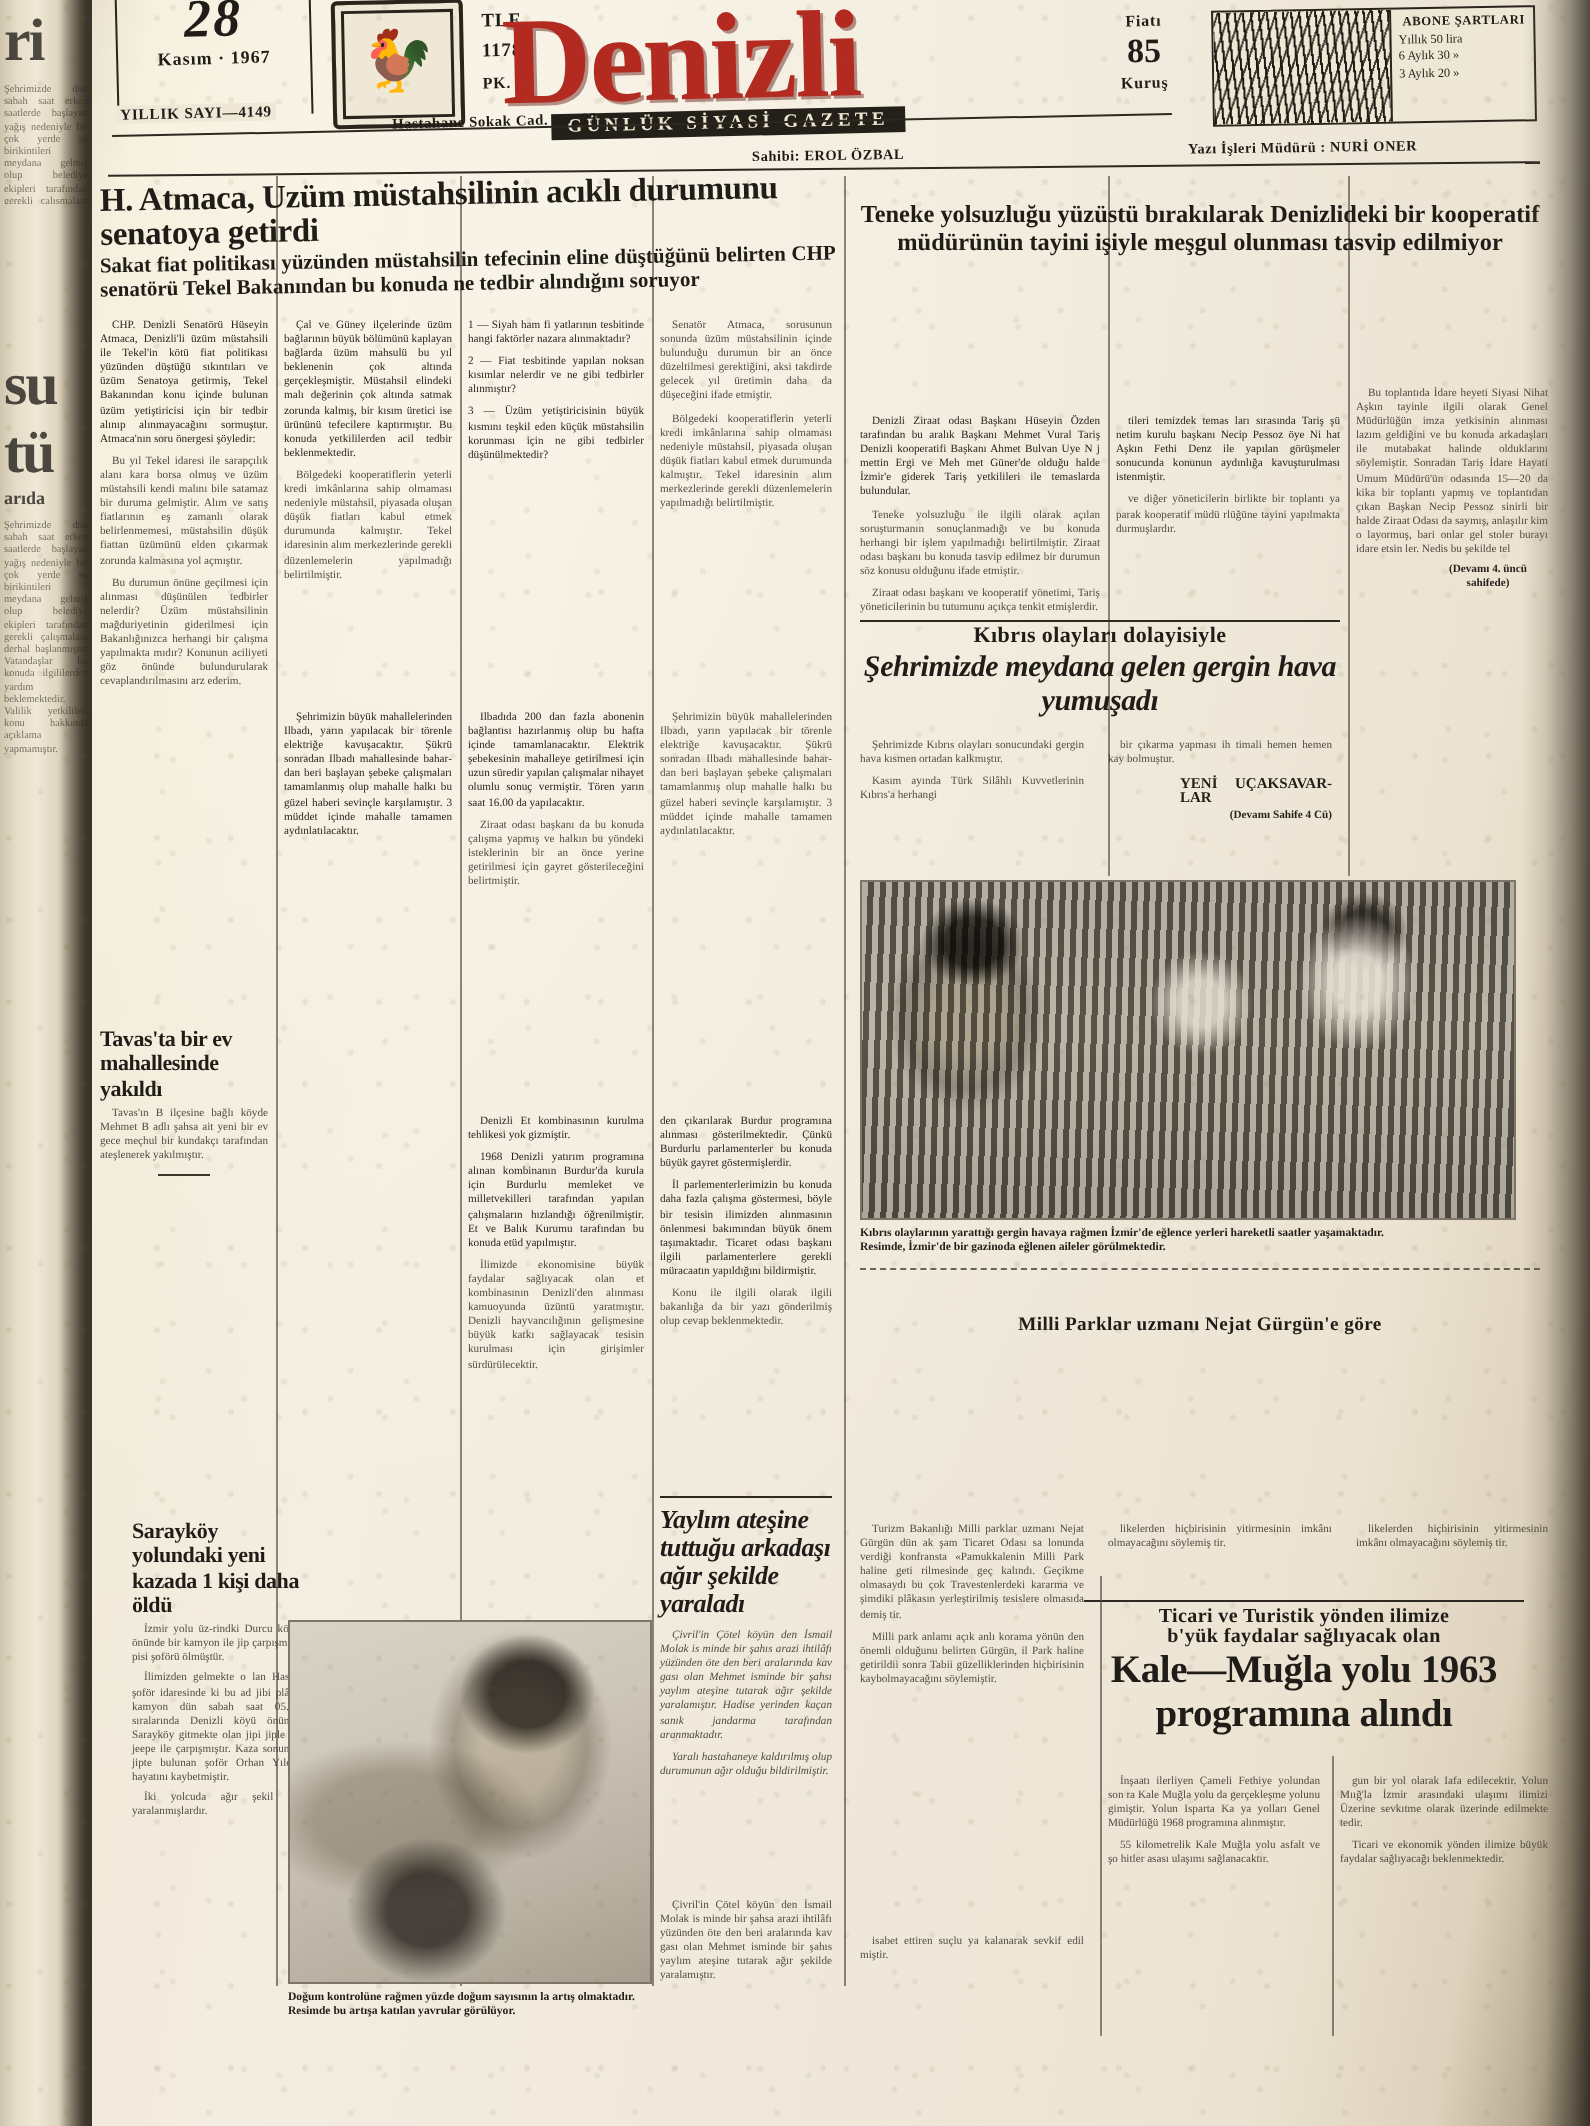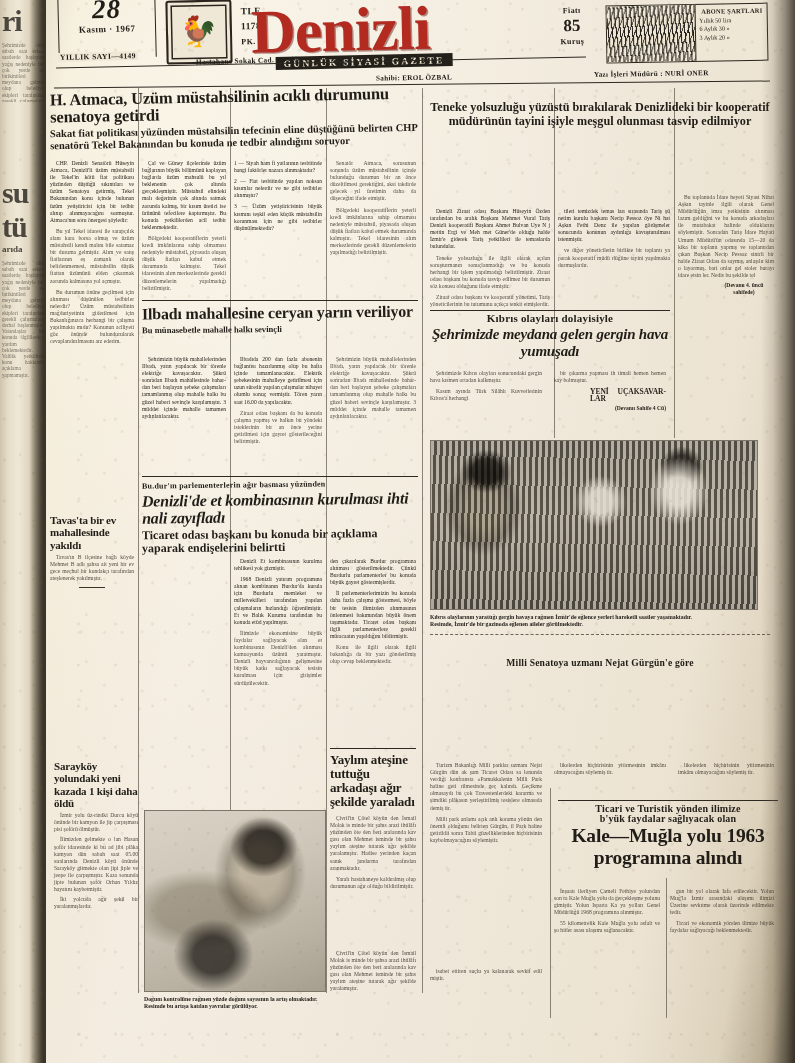--- a/index.html
+++ b/index.html
@@ -258,66 +258,55 @@
       <div style="position:absolute;left:188px;top:72px;width:88px;">
         <p class="body" style="margin:0">1 — Siyah ham fi yatlarının tesbitinde hangi faktörler nazara alınmaktadır?</p>
         <p class="body" style="margin:4px 0 0">2 — Fiat tesbitinde yapılan noksan kısımlar nelerdir ve ne gibi tedbirler alınmıştır?</p>
         <p class="body" style="margin:4px 0 0">3 — Üzüm yetiştiri­cisinin büyük kısmını teşkil eden küçük müstahsilin korunması için ne gibi tedbirler düşünülmektedir?</p>
       </div>
       <div style="position:absolute;left:284px;top:72px;width:86px;">
         <p class="body ind blur" style="margin:0">Senatör Atmaca, sorusunun sonunda üzüm müstahsilinin içinde bulunduğu durumun bir an önce düzeltilmesi gerektiğini, aksi takdirde gelecek yıl üretimin daha da düşeceğini ifade etmiştir.</p>
         <p class="body ind blur" style="margin:4px 0 0">Bölgedeki kooperatiflerin yeterli kredi imkânlarına sahip olmaması nedeniyle müstahsil, piyasada oluşan düşük fiatları kabul etmek durumunda kalmıştır. Tekel idaresinin alım merkezlerinde gerekli düzenlemelerin yapılmadığı belirtilmiştir.</p>
       </div>
 
-      <div style="position:absolute;left:96px;top:212px;width:276px;">
-        <div style="border-top:1.2px solid #2d2820;margin-bottom:4px"></div>
-        <h2 class="hd hd-lg" style="transform:rotate(-.6deg)">Ilbadı mahallesine ceryan yarın veriliyor</h2>
-        <div class="deck" style="margin-top:2px;transform:rotate(-.5deg)">Bu münasebetle mahalle halkı sevinçli</div>
-      </div>
       <div style="position:absolute;left:96px;top:268px;width:84px;">
         <p class="body ind" style="margin:0">Şehrimizin büyük mahallelerinden Ilbadı, yarın yapılacak bir törenle elek­triğe kavuşacaktır. Şükrü sonradan Ilbadı mahallesinde bahar­dan beri başlayan şebeke çalışmaları tamamlanmış olup mahalle halkı bu güzel haberi sevinçle karşılamıştır. 3 müddet içinde mahalle tamamen aydınlatılacaktır.</p>
       </div>
       <div style="position:absolute;left:188px;top:268px;width:88px;">
         <p class="body ind" style="margin:0">Ilbadıda 200 dan fazla abonenin bağlantısı hazırlanmış olup bu hafta içinde tamamlanacaktır. Elektrik şebekesinin mahalleye getirilmesi için uzun süredir yapılan çalışmalar nihayet olumlu sonuç vermiştir. Tören yarın saat 16.00 da yapılacaktır.</p>
         <p class="body ind blur" style="margin:4px 0 0">Ziraat odası başkanı da bu konuda çalışma yapmış ve halkın bu yöndeki isteklerinin bir an önce yerine getirilmesi için gayret gösterileceğini belirtmiştir.</p>
       </div>
       <div style="position:absolute;left:284px;top:268px;width:86px;">
         <p class="body ind blur" style="margin:0">Şehrimizin büyük mahallelerinden Ilbadı, yarın yapılacak bir törenle elek­triğe kavuşacaktır. Şükrü sonradan Ilbadı mahallesinde bahar­dan beri başlayan şebeke çalışmaları tamamlanmış olup mahalle halkı bu güzel haberi sevinçle karşılamıştır. 3 müddet içinde mahalle tamamen aydınlatılacaktır.</p>
       </div>
 
-      <div style="position:absolute;left:96px;top:388px;width:276px;">
-        <div style="border-top:1.2px solid #2d2820;margin-bottom:3px"></div>
-        <div class="kicker" style="transform:rotate(-.7deg)">Bu.dur'ın parlementerlerin ağır basması yüzünden</div>
-        <h2 class="hd hd-lg italic-hd" style="margin-top:2px;transform:rotate(-.7deg)">Denizli'de et kombinasının kurulması ihti nali zayıfladı</h2>
-        <div class="deck" style="font-size:12px;line-height:13px;margin-top:3px;transform:rotate(-.5deg)">Ticaret odası başkanı bu konuda bir açıklama yaparak endişelerini belirtti</div>
-      </div>
       <div style="position:absolute;left:188px;top:470px;width:88px;">
         <p class="body ind" style="margin:0">Denizli Et kombinasının kurulma tehli­kesi yok gizmiştir.</p>
         <p class="body ind" style="margin:4px 0 0">1968 Denizli yatırım programına alınan kom­binanın Burdur'da ku­rula için Burdurlu mem­leket ve milletvekilleri tarafından yapılan çalışmaların hızlandığı öğrenilmiştir. Et ve Balık Kurumu tarafından bu konuda etüd yapılmıştır.</p>
         <p class="body ind blur" style="margin:4px 0 0">İlimizde ekonomisine büyük faydalar sağlıyacak olan et kombinasının Denizli'den alınması kamuoyunda üzüntü yaratmıştır. Denizli hayvancılığının gelişmesine büyük katkı sağlayacak tesisin kurulması için girişimler sürdürülecektir.</p>
       </div>
       <div style="position:absolute;left:284px;top:470px;width:86px;">
         <p class="body" style="margin:0">den çıkarılarak Burdur programına alınması gös­terilmektedir. Çünkü Burdurlu parlamenterler bu konuda büyük gayret gös­termişlerdir.</p>
         <p class="body ind" style="margin:4px 0 0">İl parlementerlerimizin bu konuda daha fazla çalışma göstermesi, böyle bir tesisin ilimizden alınmasının önlenmesi bakımından büyük önem taşımaktadır. Ticaret odası başkanı ilgili parlamenterlere gerekli müracaatın yapıldığını bildirmiştir.</p>
         <p class="body ind blur" style="margin:4px 0 0">Konu ile ilgili olarak ilgili bakanlığa da bir yazı gönderilmiş olup cevap beklenmektedir.</p>
       </div>
 
       <div style="position:absolute;left:4px;top:426px;width:84px;">
         <h2 class="hd hd-sm">Tavas'ta bir ev mahallesinde yakıldı</h2>
         <p class="body ind blur" style="margin:3px 0 0">Tavas'ın B ilçesine bağlı köyde Mehmet B adlı şahsa ait yeni bir ev gece meçhul bir kundakçı ta­rafından ateşlenerek ya­kılmıştır.</p>
         <hr class="hr-sm">
       </div>
-      <div style="position:absolute;left:8px;top:672px;width:84px;">
+      <div style="position:absolute;left:20px;top:672px;width:84px;">
         <h2 class="hd hd-sm">Sarayköy yolundaki yeni kazada 1 kişi daha öldü</h2>
         <p class="body ind blur" style="margin:3px 0 0">İzmir yolu üz-rind­ki Durcu köyü önünde bir kamyon ile jip çarpış­ması pisi şoförü öl­müştür.</p>
         <p class="body ind blur" style="margin:3px 0 0">İlimizden gelmekte o lan Hasan şoför idare­sinde ki bu ad jibi plâ­ka kamyon dün sabah saat 05.00 sıralarında Deniz­li köyü önünde Sarayköy gitmekte olan jipi jiple ve jeepe ile çarpışmıştır. Kaza sonunda jipte bulunan şoför Orhan Yıldız hayatını kaybetmiştir.</p>
         <p class="body ind blur" style="margin:3px 0 0">İki yolcuda ağır şekil bir yaralanmışlardır.</p>
       </div>
 
-      <div style="position:absolute;left:284px;top:660px;width:86px;">
+      <div style="position:absolute;left:284px;top:660px;width:86px;font-style:italic;">
         <div style="border-top:1.2px solid #2d2820;margin-bottom:4px"></div>
         <h2 class="hd hd-md">Yaylım ateşine tuttuğu arkadaşı ağır şekilde yaraladı</h2>
         <p class="body ind blur" style="margin:6px 0 0">Çivril'in Çötel köyün den İsmail Molak is minde bir şahıs arazi ihtilâfı yüzünden öte den beri aralarında kav gası olan Mehmet isminde bir şahsı yaylım ateşine tutarak ağır şekilde yaralamıştır. Hadise yerinden kaçan sanık jandarma tarafından aranmaktadır.</p>
         <p class="body ind blur" style="margin:4px 0 0">Yaralı hastahaneye kaldırılmış olup durumunun ağır olduğu bildirilmiştir.</p>
       </div>
 
       <div class="photo" style="position:absolute;left:98px;top:722px;width:180px;height:180px;">
         <div class="px" style="
             background:
               radial-gradient(ellipse 46px 58px at 64% 34%, rgba(238,232,220,.95) 0 42%, rgba(150,142,130,.5) 72%, rgba(0,0,0,0) 100%),
@@ -379,34 +368,34 @@
               repeating-linear-gradient(92deg, rgba(225,219,206,.55) 0 3px, rgba(45,41,34,.55) 3px 6px),
               linear-gradient(180deg,#7d776c 0%,#8e8779 45%,#6e685d 100%);"></div>
       </div>
       <div style="position:absolute;left:384px;top:526px;width:340px;">
         <div class="cap">Kıbrıs olaylarının yarattığı gergin havaya rağmen İzmir'de  eğlence yerleri hareketli saatler yaşamaktadır.</div>
         <div class="cap">Resimde, İzmir'de bir gazinoda eğlenen aileler görülmektedir.</div>
         <hr class="hr-dash">
       </div>
 
       <div style="position:absolute;left:384px;top:570px;width:340px;">
-        <div class="kicker" style="text-align:center;font-size:9.6px">Milli Senatoya uzmanı Nejat Gürgün'e göre</div>
+        <div class="kicker" style="text-align:center;font-size:9.6px">Milli Parklar uzmanı Nejat Gürgün'e göre</div>
       </div>
       <div style="position:absolute;left:384px;top:674px;width:112px;">
         <p class="body ind blur" style="margin:0">Turizm Bakanlığı Milli parklar uzmanı Nejat Gürgün dün ak şam Ticaret Odası sa lonunda verdiği konf­ransta «Pamukkalenin Milli Park haline geti rilmesinde geç kalındı. Geç­ikme olmasaydı bu çok Travestenlerdeki kararma ve şimdiki plâkasın yerleştirilmiş tesislere olmasıda demiş tir.</p>
         <p class="body ind blur" style="margin:4px 0 0">Milli park anlamı açık anlı korama yönün den önemli olduğunu belirten Gürgün, il Park haline getirildi­i sonra Tabii güzel­liklerinden hiçbirisinin kaybolmayacağını söylemiş­tir.</p>
       </div>
       <div style="position:absolute;left:508px;top:674px;width:112px;">
         <p class="body ind blur" style="margin:0">likelerden hiçbirisinin yitirmesinin imkânı olmayacağını söylemiş tir.</p>
       </div>
       <div style="position:absolute;left:632px;top:674px;width:96px;">
         <p class="body ind blur" style="margin:0">likelerden hiçbirisinin yitirmesinin imkânı olmayacağını söylemiş tir.</p>
       </div>
 
-      <div style="position:absolute;left:512px;top:712px;width:220px;">
+      <div style="position:absolute;left:496px;top:712px;width:220px;">
         <div style="border-top:1.2px solid #2d2820;margin-bottom:3px"></div>
         <div class="kicker" style="text-align:center;font-size:10px">Ticari ve Turistik yönden ilimize</div>
         <div class="kicker" style="text-align:center;font-size:10px">b'yük faydalar sağlıyacak olan</div>
         <h2 class="hd" style="font-size:19.5px;line-height:22px;text-align:center;margin-top:2px">Kale—Muğla yolu 1963 programına alındı</h2>
       </div>
       <div style="position:absolute;left:508px;top:800px;width:106px;">
         <p class="body ind blur" style="margin:0">İnşaatı ilerliyen Çam­eli Fethiye yolundan son ra Kale Muğla yolu da gerçekleşme yolunu gi­miştir. Yolun Isparta Ka ya yolları Genel Müdür­lüğü 1968 programına a­lınmıştır.</p>
         <p class="body ind blur" style="margin:4px 0 0">55 kilometrelik Kale Muğla yolu asfalt ve şo hitler asası ulaşımı sağ­lanacaktır.</p>
       </div>
       <div style="position:absolute;left:624px;top:800px;width:104px;">

